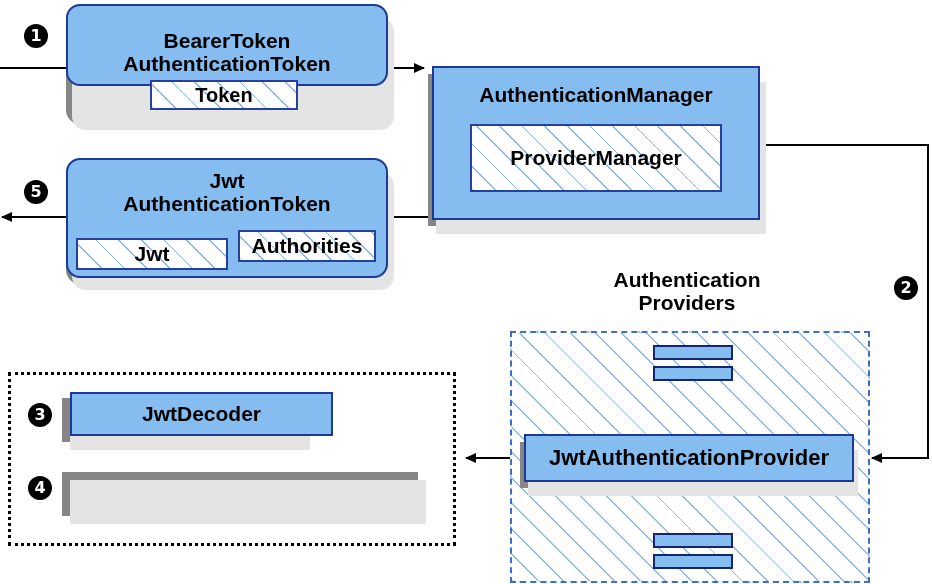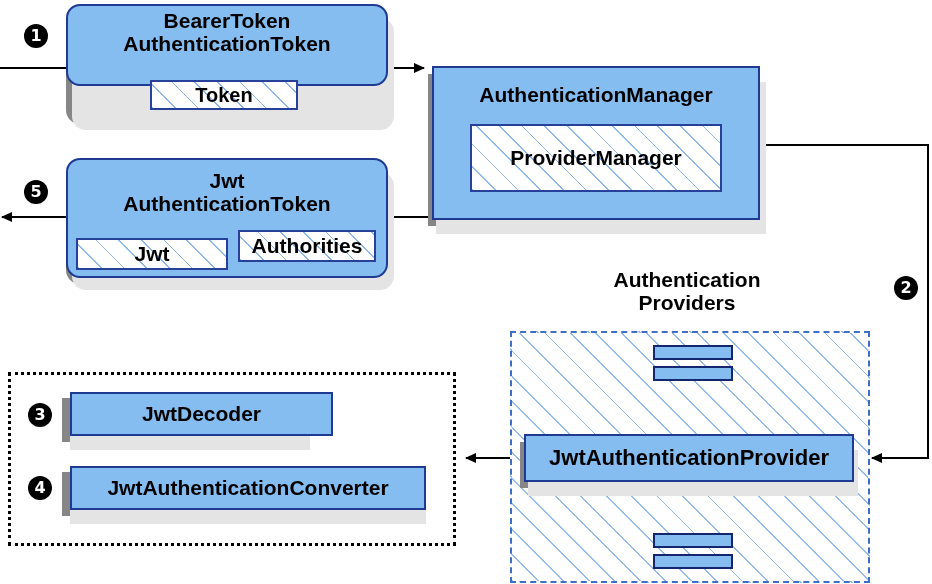--- a/index.html
+++ b/index.html
@@ -175,21 +175,21 @@
     <g>
       <line x1="693" y1="394" x2="693" y2="428" stroke="#000" stroke-width="5" marker-start="url(#ah-u)" marker-end="url(#ah-d)"></line>
     </g>
     <g>
       <line x1="693" y1="490" x2="693" y2="524" stroke="#000" stroke-width="5" marker-start="url(#ah-u)" marker-end="url(#ah-d)"></line>
     </g>
   </svg>
 
   <div class="shadow-dark round" style="left:66px; top:12px; width:322px; height:112px;"></div>
   <div class="shadow-light round" style="left:72px; top:18px; width:322px; height:112px;"></div>
-  <div class="node round" style="left:66px; top:4px; width:322px; height:82px; padding-top:4px;">
+  <div class="node round" style="left:66px; top:4px; width:322px; height:82px; padding-top:24px;">
     <div class="node-title" style="font-size:21px;">BearerToken
 AuthenticationToken</div>
   </div>
   <div class="hatch" style="left:150px; top:80px; width:148px; height:30px; font-size:20px;">Token</div>
 
   <div class="badge" style="left:24px; top:24px;">1</div>
 
   <div class="shadow-dark" style="left:428px; top:74px; width:330px; height:152px;"></div>
   <div class="shadow-light" style="left:436px; top:82px; width:330px; height:152px;"></div>
   <div class="node" style="left:432px; top:66px; width:328px; height:154px; padding-top:16px;">
@@ -232,18 +232,15 @@
 
   <div class="shadow-dark" style="left:62px; top:398px; width:240px; height:44px;"></div>
   <div class="shadow-light" style="left:70px; top:406px; width:240px; height:44px;"></div>
   <div class="node" style="left:70px; top:392px; width:263px; height:44px; justify-content:center;">
     <div class="node-title" style="font-size:21px;">JwtDecoder</div>
   </div>
   <div class="badge" style="left:28px; top:403px;">3</div>
 
   <div class="shadow-dark" style="left:62px; top:472px; width:356px; height:44px;"></div>
   <div class="shadow-light" style="left:70px; top:480px; width:356px; height:44px;"></div>
-  <div class="node" style="left:70px; top:466px; width:356px; height:44px; justify-content:center;">
-    <div class="node-title" style="font-size:21px;">JwtAuthenticationConverter</div>
-  </div>
   <div class="badge" style="left:28px; top:476px;">4</div>
 
 </div>
 
 </body></html>

